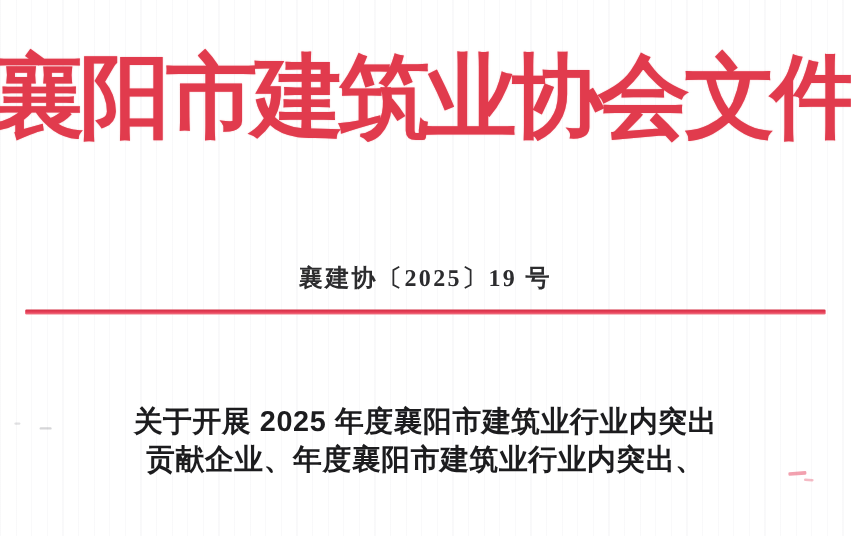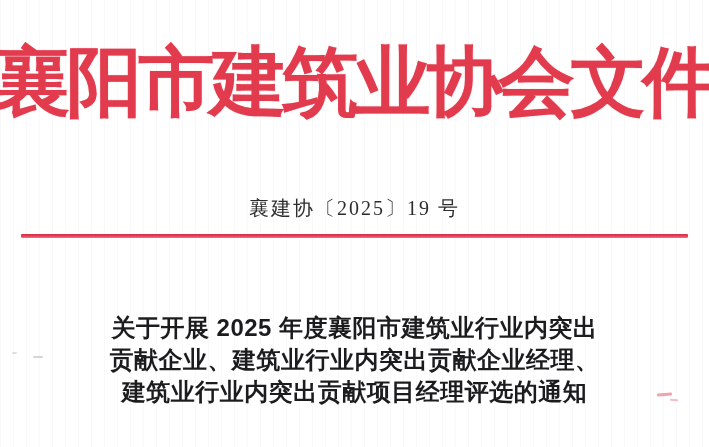--- a/index.html
+++ b/index.html
@@ -36,28 +36,29 @@
     font-weight: bold;
     font-size: 76px;
     line-height: 1.18;
     letter-spacing: -4px;
     color: #e13b4d;
     text-shadow: 0 0 1px rgba(225, 59, 77, 0.55);
     white-space: nowrap;
     text-align: center;
   }
   .doc-number {
-    margin-top: 68px;
+    margin-top: 92px;
     font-family: "Liberation Serif", "DejaVu Serif", serif;
     font-size: 20px;
     line-height: 1.2;
     letter-spacing: 2px;
     color: #2c2c2e;
     text-align: center;
     white-space: nowrap;
+    font-weight: bold;
   }
   .red-divider {
     margin-top: 14px;
     width: 667px;
     height: 4px;
     background: linear-gradient(180deg, #d42f44 0%, #e8415a 55%, #f07a86 100%);
     border-radius: 1px;
   }
   .notice-title {
     margin-top: 74px;
@@ -108,22 +109,21 @@
 <div class="page">
 
   <div class="org-title">襄阳市建筑业协会文件</div>
 
   <div class="doc-number">襄建协〔2025〕19 号</div>
 
   <div class="red-divider"></div>
 
   <div class="notice-title">
     <span class="notice-line">关于开展 2025 年度襄阳市建筑业行业内突出</span>
-    <span class="notice-line">贡献企业、建筑业行业内突出贡献企业经理、</span>
-    <span class="notice-line">建筑业行业内突出贡献项目经理评选的通知</span>
+    <span class="notice-line">贡献企业、年度襄阳市建筑业行业内突出、</span>
   </div>
 
   <div class="speck speck-pink-1"></div>
   <div class="speck speck-pink-2"></div>
   <div class="speck speck-gray-1"></div>
   <div class="speck speck-gray-2"></div>
 
 </div>
 
 </body></html>

